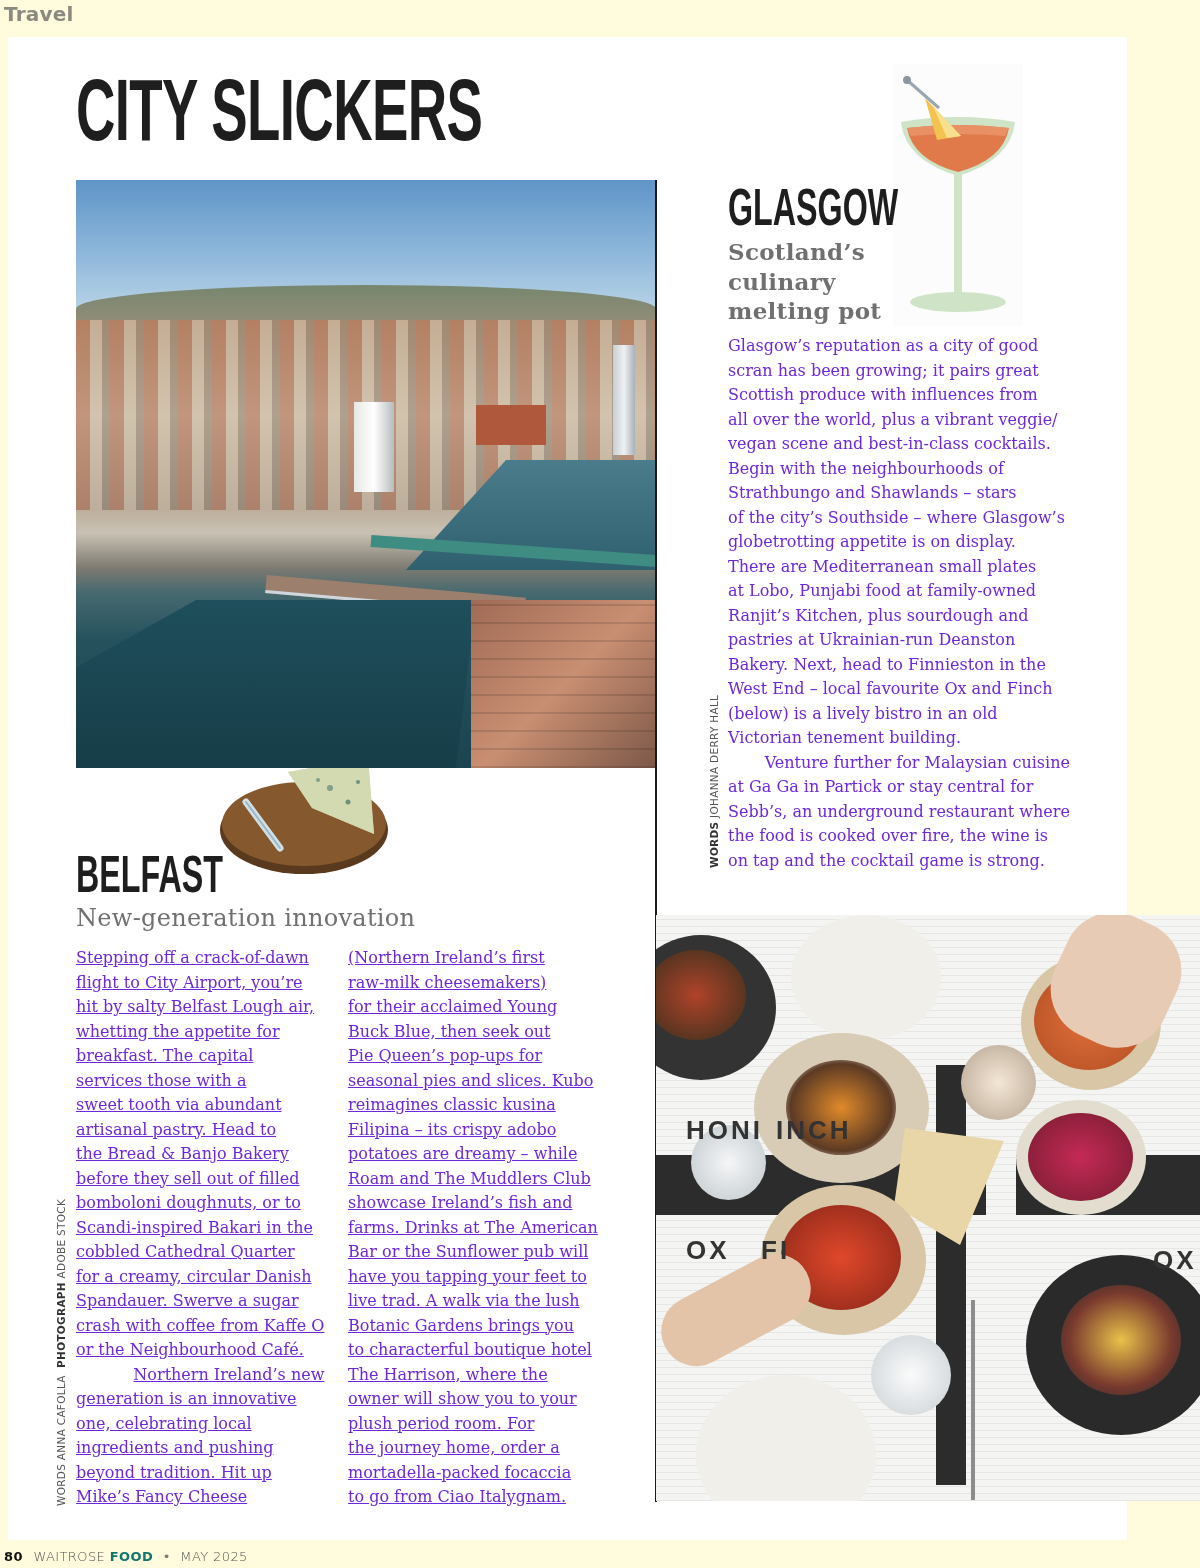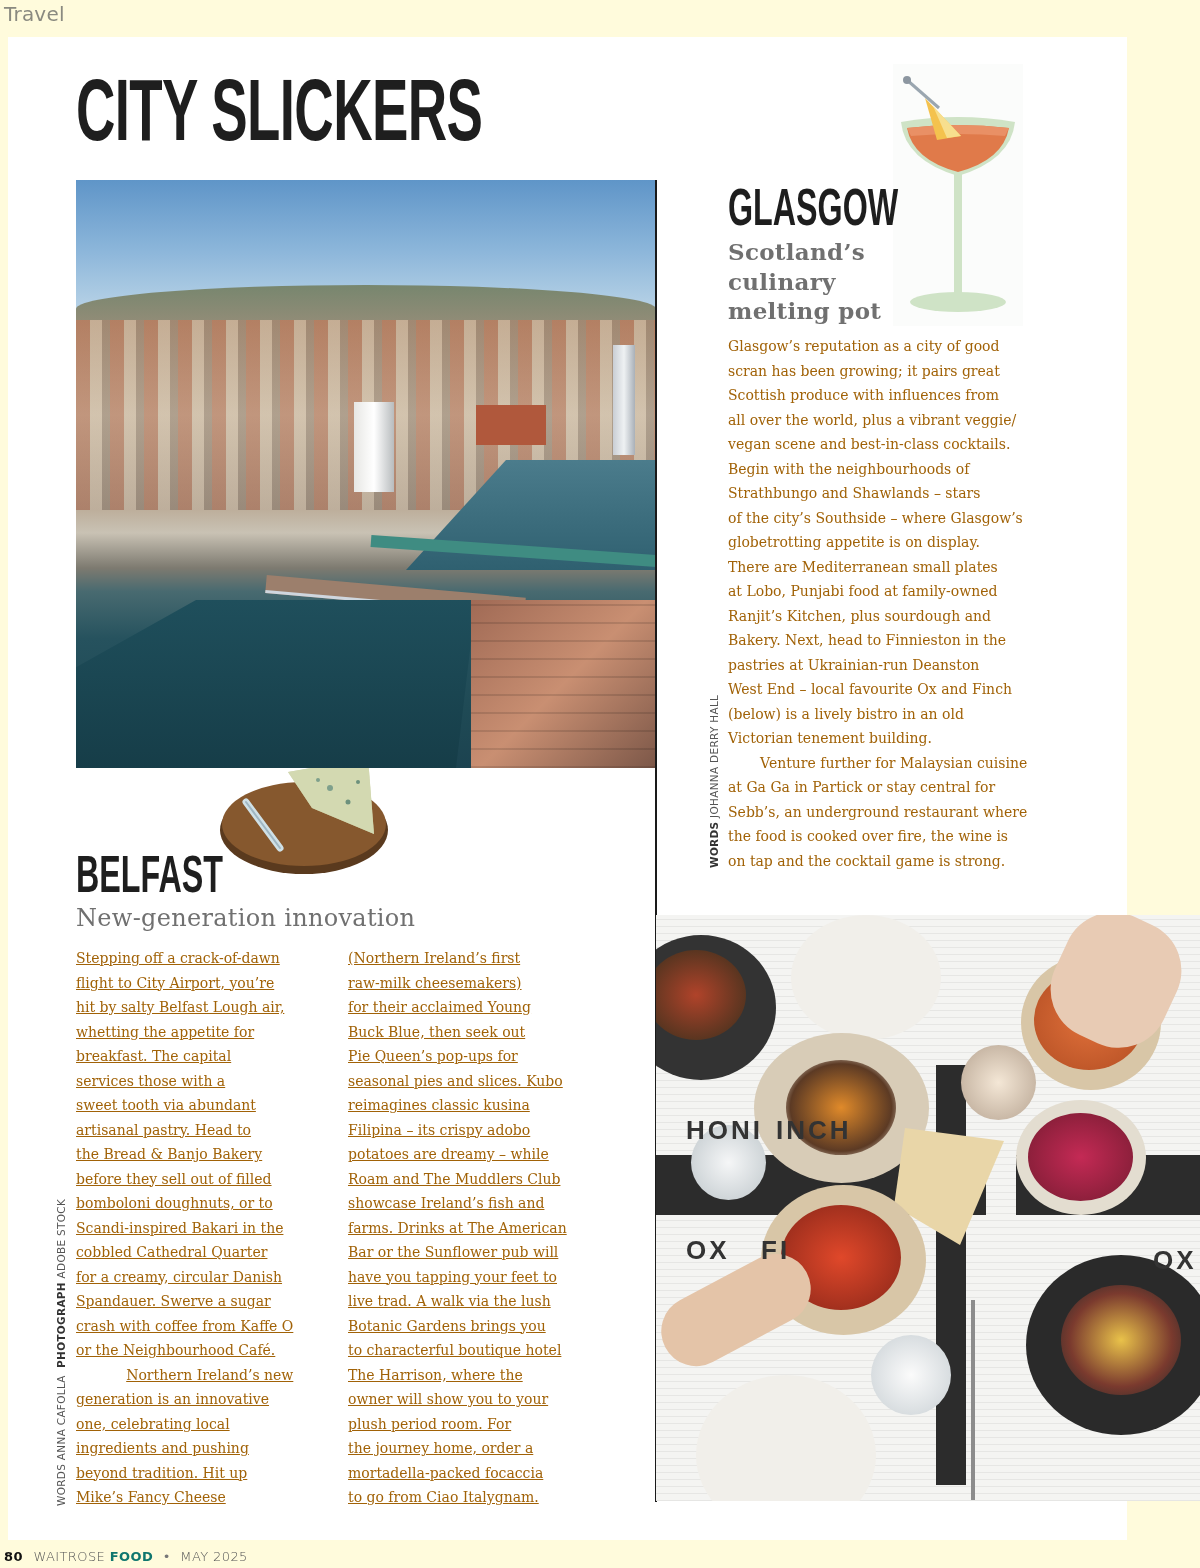--- a/index.html
+++ b/index.html
@@ -7,21 +7,21 @@
     body {
       position: relative;
       background: #fffbdc;
       font-family: "DejaVu Serif", serif;
       color: #222;
       overflow: hidden;
     }
     .section-label {
       position: absolute; left: 4px; top: 2px;
       font-family: "DejaVu Sans", sans-serif;
-      font-size: 20px; font-weight: 400; color: #8a8a80;
+      font-size: 20px; font-weight: 700; color: #8a8a80;
       letter-spacing: 0.2px;
     }
     .panel {
       position: absolute; left: 8px; top: 37px;
       width: 1119px; height: 1503px;
       background: #ffffff;
     }
     .title {
       position: absolute; left: 76px; top: 66px;
       font-family: "Liberation Sans", sans-serif;
@@ -120,21 +120,21 @@
     .glasgow-deck {
       left: 728px; top: 237px; width: 170px;
       font-size: 23px; line-height: 29.5px; font-weight: 600;
     }
     .belfast-deck {
       left: 76px; top: 903px; font-size: 24px; line-height: 30px; white-space: nowrap; font-weight: 400;
     }
     .body-col {
       position: absolute;
       font-family: "DejaVu Serif", serif;
-      font-size: 14px; line-height: 24.5px; color: #a16207;
+      font-size: 16px; line-height: 24.5px; color: #6d28d9;
     }
     .body-col p { white-space: nowrap; }
     .body-col .indent { padding-left: 20px; text-align: right; }
     .glasgow-body { left: 728px; top: 334px; }
     .belfast-body-1 { left: 76px; top: 946px; text-decoration: underline; }
     .belfast-body-2 { left: 348px; top: 946px; text-decoration: underline; }
     .credit {
       position: absolute;
       font-family: "DejaVu Sans", sans-serif;
       font-size: 10.5px; color: #555; letter-spacing: 0.3px;
@@ -220,22 +220,22 @@
   <p>Scottish produce with influences from</p>
   <p>all over the world, plus a vibrant veggie/</p>
   <p>vegan scene and best-in-class cocktails.</p>
   <p>Begin with the neighbourhoods of</p>
   <p>Strathbungo and Shawlands – stars</p>
   <p>of the city’s Southside – where Glasgow’s</p>
   <p>globetrotting appetite is on display.</p>
   <p>There are Mediterranean small plates</p>
   <p>at Lobo, Punjabi food at family-owned</p>
   <p>Ranjit’s Kitchen, plus sourdough and</p>
+  <p>pastries at Ukrainian-run Deanston</p>
   <p>Bakery. Next, head to Finnieston in the</p>
-  <p>pastries at Ukrainian-run Deanston</p>
   <p>West End – local favourite Ox and Finch</p>
   <p>(below) is a lively bistro in an old</p>
   <p>Victorian tenement building.</p>
   <p class="indent">Venture further for Malaysian cuisine</p>
   <p>at Ga Ga in Partick or stay central for</p>
   <p>Sebb’s, an underground restaurant where</p>
   <p>the food is cooked over fire, the wine is</p>
   <p>on tap and the cocktail game is strong.</p>
 </div>
 

